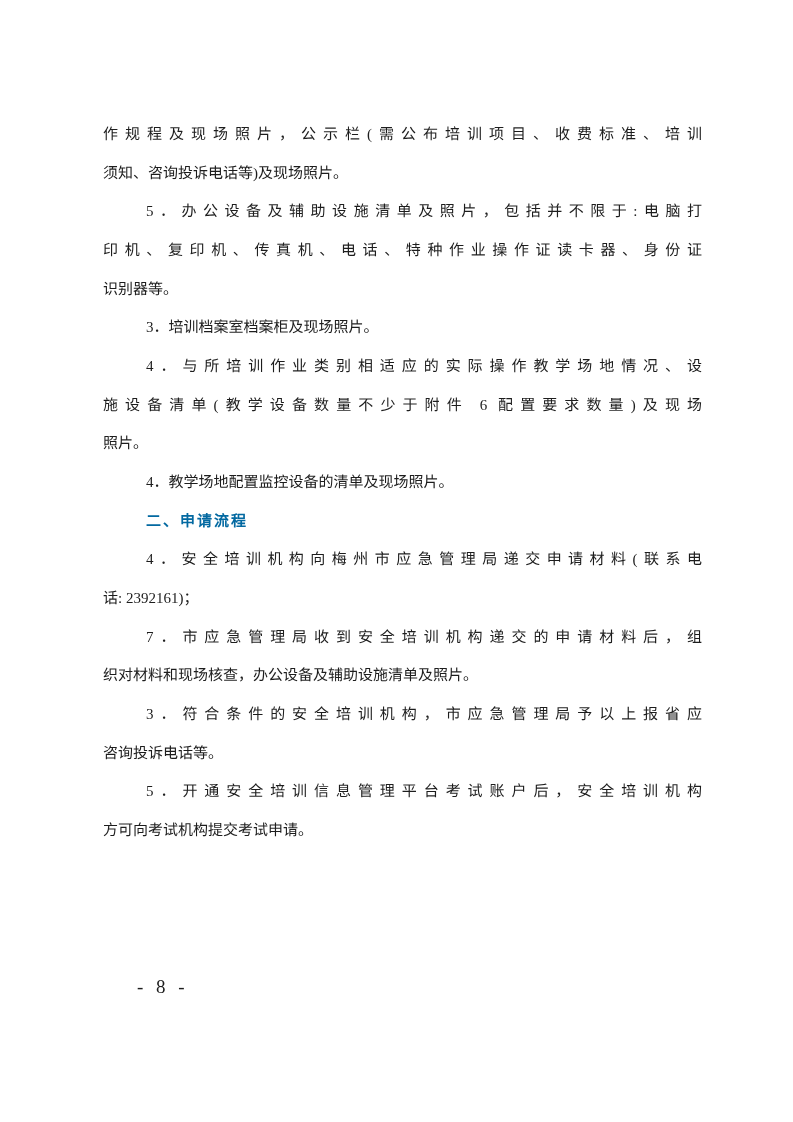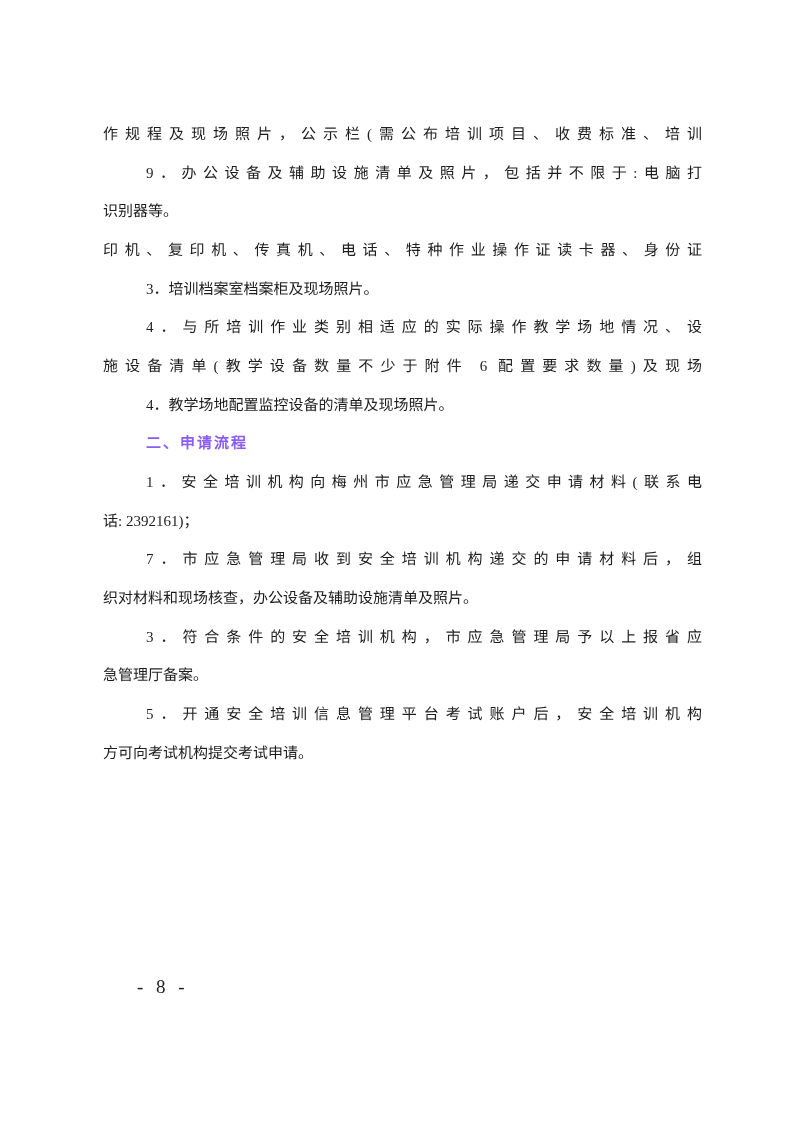--- a/index.html
+++ b/index.html
@@ -36,70 +36,72 @@
   }
   .line.full {
     text-align-last: justify;
   }
   .line.indent {
     text-indent: 43px;
   }
   .block.heading .line {
     font-family: Liberation Serif, serif;
     font-weight: 700;
-    color: #8b5cf6;
+    color: #0369a1;
     letter-spacing: 2px;
   }
   .page-number {
     position: absolute;
     left: 137px;
     top: 976px;
     font-family: "Liberation Serif", "DejaVu Serif", serif;
     font-size: 19px;
     color: #1d1d1d;
     letter-spacing: 4px;
   }
 </style>
 </head>
 <body>
 
 <div class="page">
   <main class="doc-body" id="doc-body">
       <div class="block paragraph">
         <div class="line full">作规程及现场照片，公示栏(需公布培训项目、收费标准、培训</div>
+        <div class="line">须知、咨询投诉电话等)及现场照片。</div>
       </div>
       <div class="block paragraph">
-        <div class="line full indent">9．办公设备及辅助设施清单及照片，包括并不限于:电脑打</div>
+        <div class="line full indent">5．办公设备及辅助设施清单及照片，包括并不限于:电脑打</div>
+        <div class="line full">印机、复印机、传真机、电话、特种作业操作证读卡器、身份证</div>
         <div class="line">识别器等。</div>
-        <div class="line full">印机、复印机、传真机、电话、特种作业操作证读卡器、身份证</div>
       </div>
       <div class="block paragraph">
         <div class="line indent">3．培训档案室档案柜及现场照片。</div>
       </div>
       <div class="block paragraph">
         <div class="line full indent">4．与所培训作业类别相适应的实际操作教学场地情况、设</div>
         <div class="line full">施设备清单(教学设备数量不少于附件 6 配置要求数量)及现场</div>
+        <div class="line">照片。</div>
       </div>
       <div class="block paragraph">
         <div class="line indent">4．教学场地配置监控设备的清单及现场照片。</div>
       </div>
       <div class="block heading">
         <div class="line indent">二、申请流程</div>
       </div>
       <div class="block paragraph">
-        <div class="line full indent">1．安全培训机构向梅州市应急管理局递交申请材料(联系电</div>
+        <div class="line full indent">4．安全培训机构向梅州市应急管理局递交申请材料(联系电</div>
         <div class="line">话: 2392161)；</div>
       </div>
       <div class="block paragraph">
         <div class="line full indent">7．市应急管理局收到安全培训机构递交的申请材料后，组</div>
         <div class="line">织对材料和现场核查，办公设备及辅助设施清单及照片。</div>
       </div>
       <div class="block paragraph">
         <div class="line full indent">3．符合条件的安全培训机构，市应急管理局予以上报省应</div>
-        <div class="line">急管理厅备案。</div>
+        <div class="line">咨询投诉电话等。</div>
       </div>
       <div class="block paragraph">
         <div class="line full indent">5．开通安全培训信息管理平台考试账户后，安全培训机构</div>
         <div class="line">方可向考试机构提交考试申请。</div>
       </div>
     </main>
   <footer class="page-number">- 8 -</footer>
 </div>
 
 </body></html>

